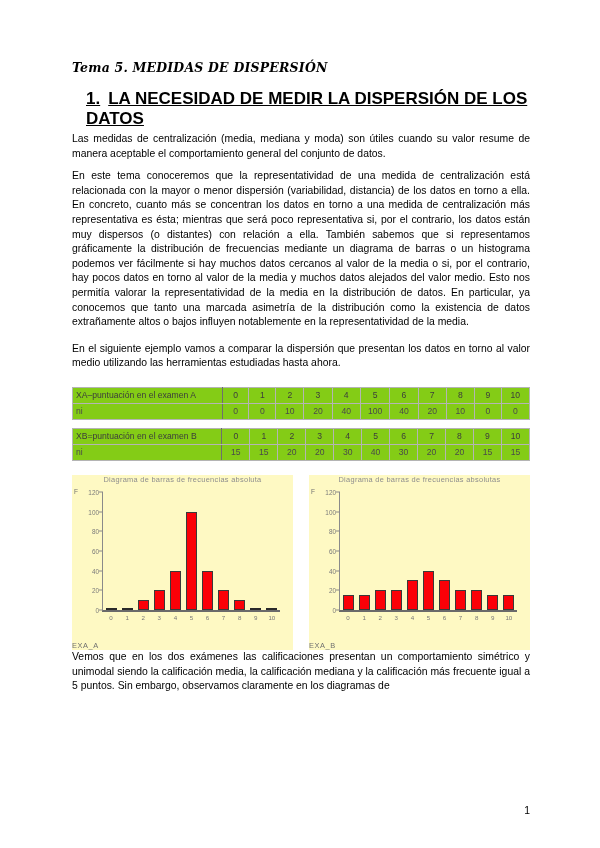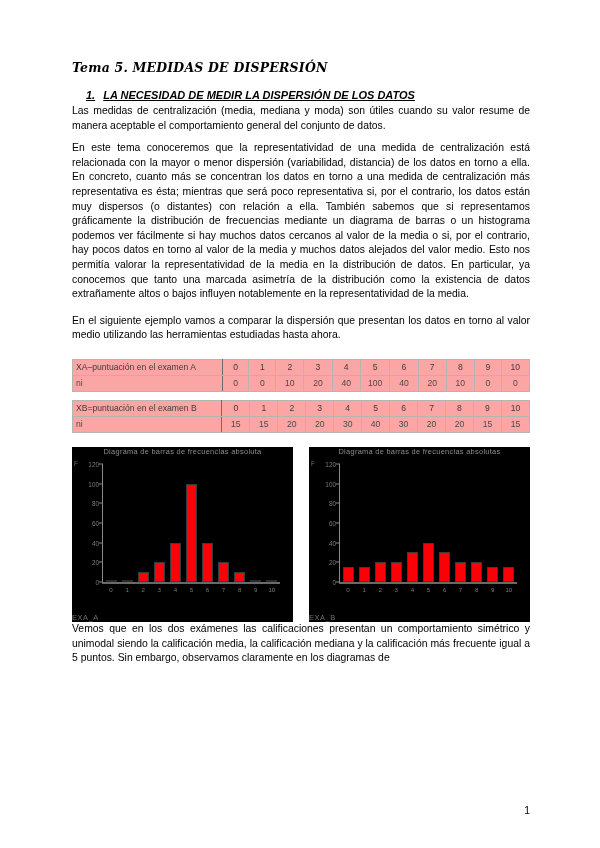--- a/index.html
+++ b/index.html
@@ -35,23 +35,22 @@
     text-align: left;
     font-family: "DejaVu Serif", serif;
     font-weight: bold;
     font-style: italic;
     font-size: 12.5px;
     letter-spacing: 0.2px;
     margin: 0 0 14px 0;
   }
 
   .section-heading {
-    font-size: 11px;
+    font-size: 17px;
     font-weight: bold;
-    font-style: italic;
     text-decoration: underline;
     margin: 0 0 3px 0;
     padding-left: 14px;
   }
   .section-heading .num {
     margin-right: 8px;
   }
 
   p.body {
     font-size: 10.4px;
@@ -80,21 +79,21 @@
   .tbl-wrap {
     margin-top: 8px;
     position: relative;
   }
   table.freq {
     border-collapse: collapse;
     font-size: 8.6px;
     color: #3c3c3c;
     table-layout: fixed;
     border: 1px solid #9a9a9a;
-    background: #fca5a5;
+    background: #84cc16;
   }
   table.freq td {
     border: 1px solid #b4b4b4;
     height: 15px;
     padding: 0 3px;
     text-align: center;
     vertical-align: middle;
     white-space: nowrap;
   }
   table.freq td.lbl {
@@ -108,21 +107,21 @@
   
   .charts {
     margin-top: 14px;
     display: flex;
     gap: 16px;
     width: 458px;
   }
   .chart-box {
     width: 221px;
     position: relative;
-    background: #000000;
+    background: #fef9c3;
   }
   .chart-title {
     font-size: 7.4px;
     color: #8d8d8d;
     text-align: center;
     letter-spacing: 0.3px;
     margin-bottom: 2px;
     white-space: nowrap;
   }
   .plot {

